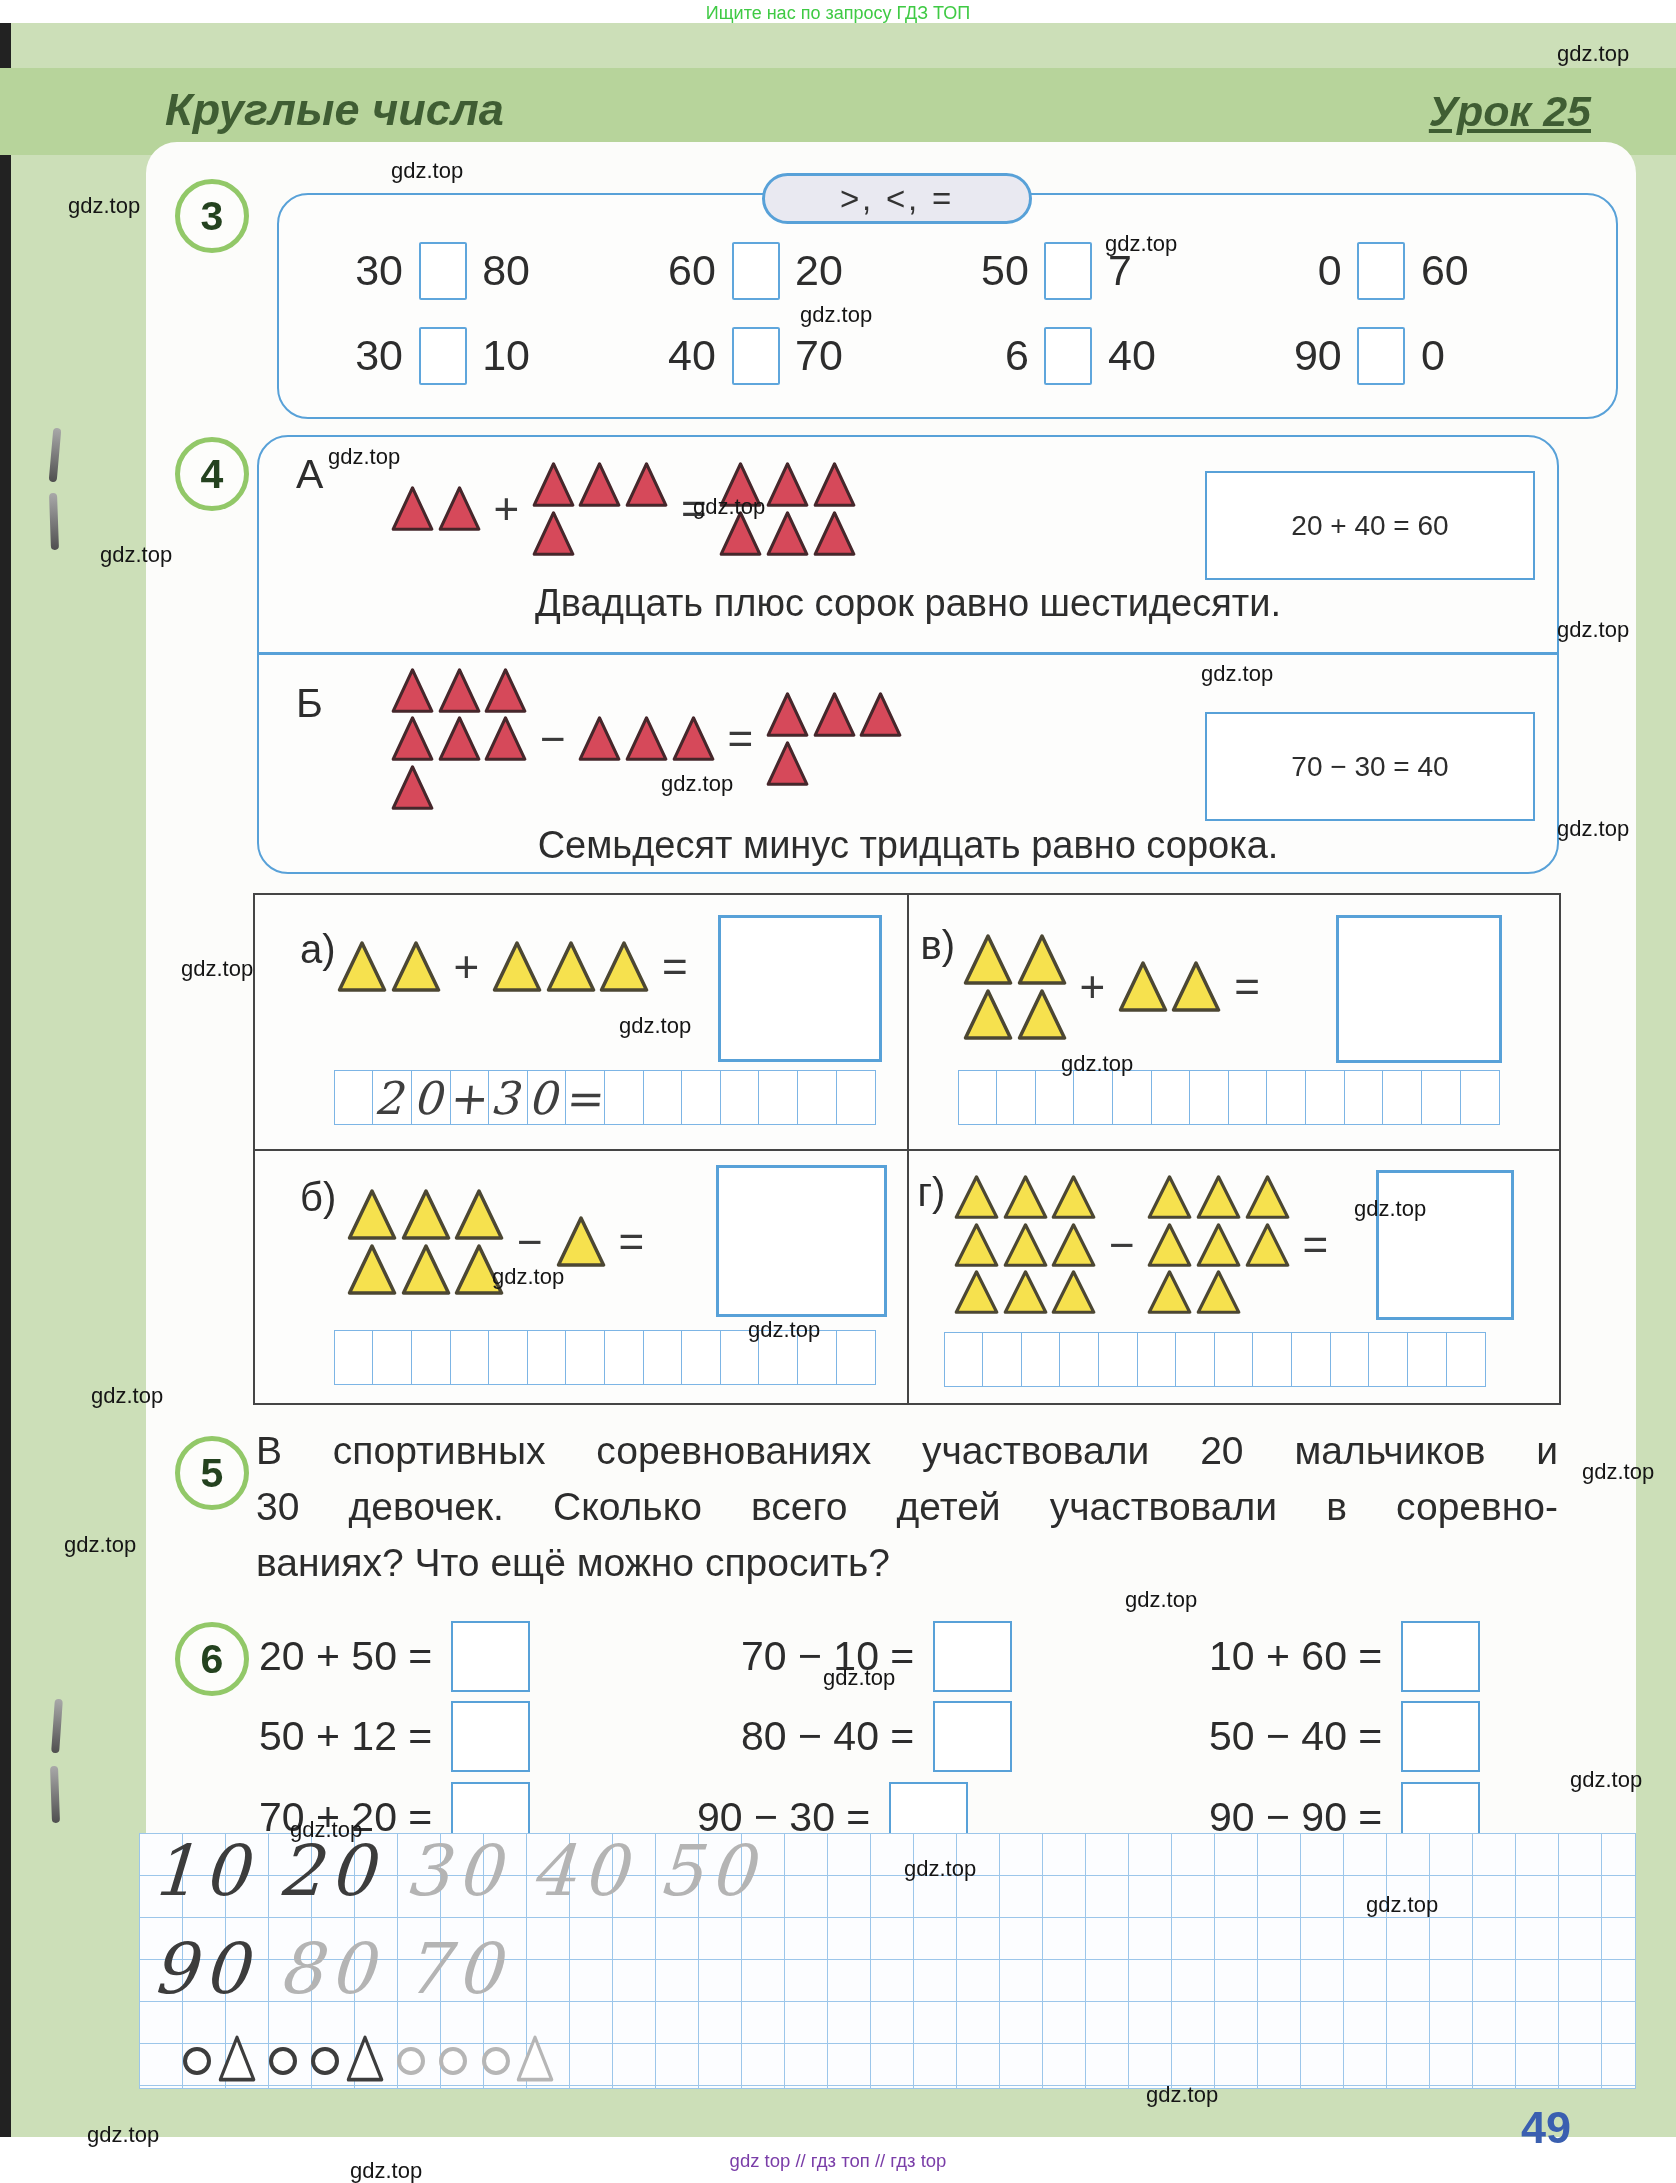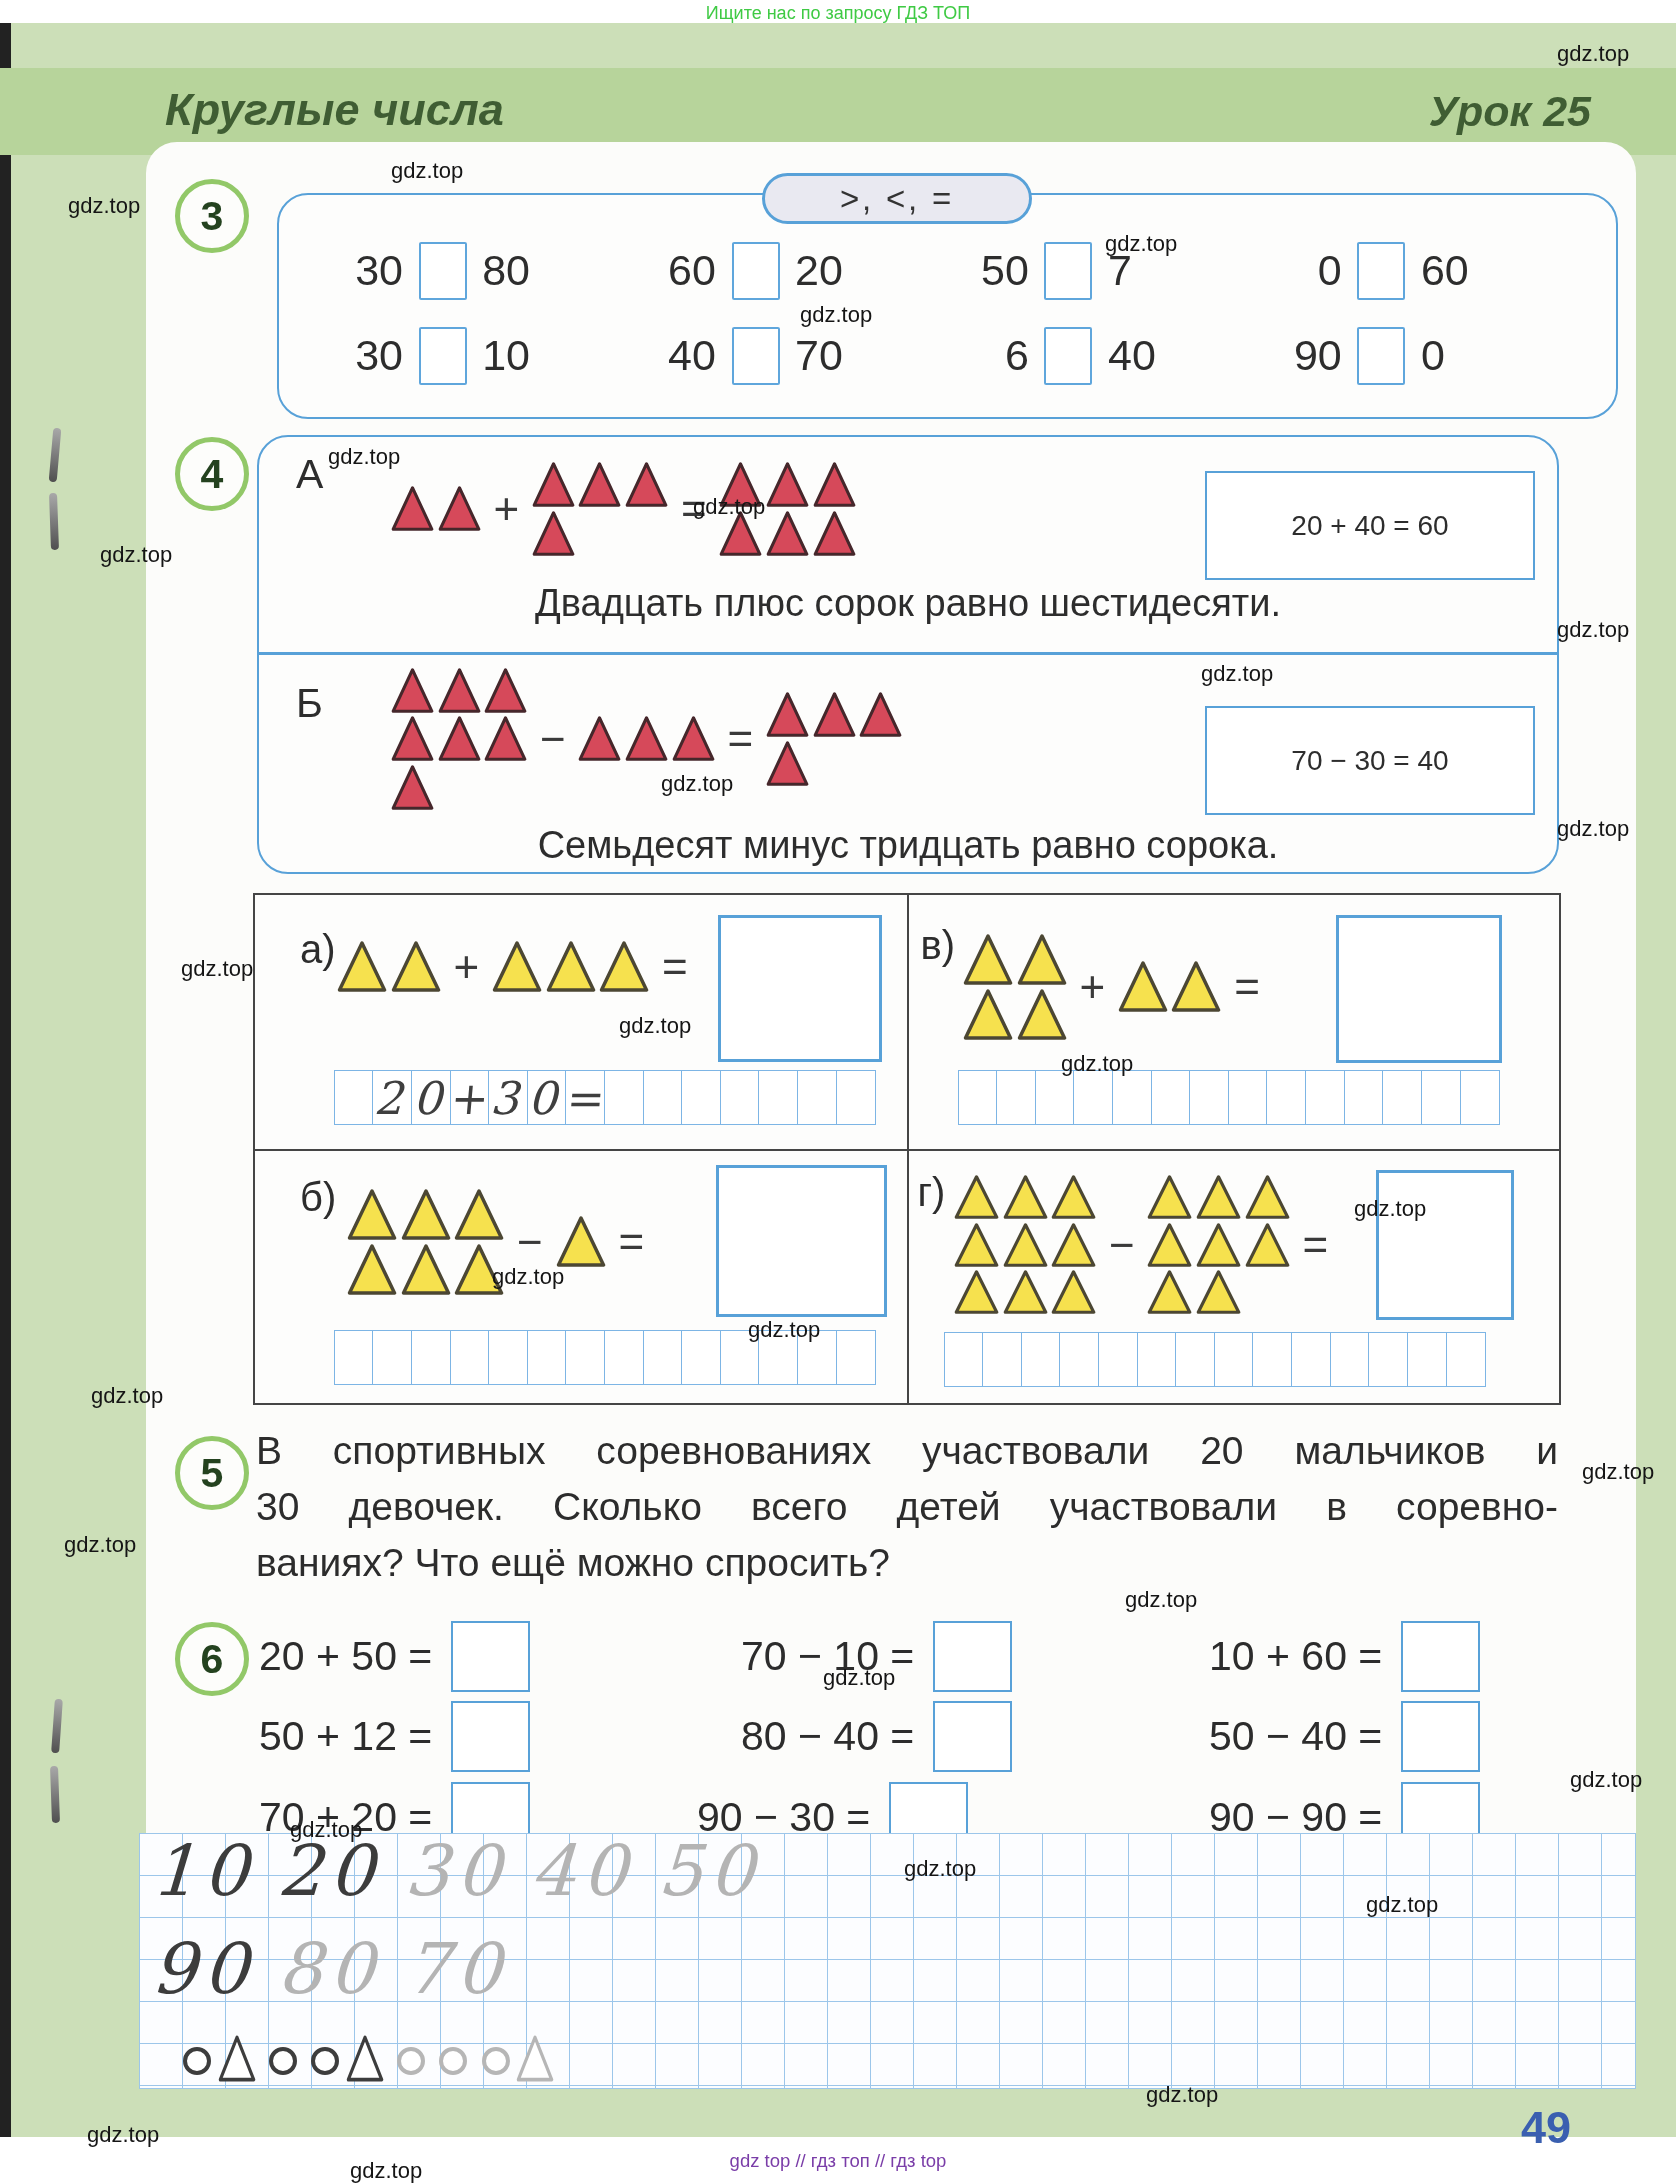--- a/index.html
+++ b/index.html
@@ -6,21 +6,21 @@
   #page{position:relative;width:1676px;height:2183px;background:#ffffff;
         font-family:"Liberation Sans",sans-serif;overflow:hidden;}
   .top-note{position:absolute;top:2.8px;left:0;width:100%;text-align:center;
             font-size:18px;color:#3fca44;}
   .scan{position:absolute;left:0;top:23px;width:1676px;height:2114px;background:#ccdfb8;}
   .spine{position:absolute;left:0;top:0;width:11.4px;height:100%;background:#222222;}
   .stripe{position:absolute;left:0;top:45px;width:100%;height:87px;background:#b7d49b;}
   .title{position:absolute;left:165px;top:15.6px;font-size:45px;font-weight:bold;
          font-style:italic;color:#3f5d33;}
   .lesson{position:absolute;right:85px;top:18.5px;font-size:43px;font-weight:bold;
-          font-style:italic;color:#3f5d33;}
+          font-style:italic;color:#3f5d33;text-decoration:underline;}
   .content{position:absolute;left:146px;top:142px;width:1490px;height:1935px;
            background:#fcfcfa;border-radius:31px 31px 64px 43px;}
   .circle-num{position:absolute;width:64px;height:64px;border:5px solid #92c868;
               border-radius:50%;background:#fdfdfb;display:flex;align-items:center;
               justify-content:center;font-size:41px;font-weight:bold;color:#24421f;z-index:4;}
   .box-blue{position:absolute;border:2.8px solid #58a1d8;border-radius:31px;background:#fdfdfc;}
   .pill{position:absolute;left:762px;top:173px;width:264px;height:45px;background:#e9e9f1;
         border:3.6px solid #58a1d8;border-radius:28.4px;display:flex;align-items:center;
         justify-content:center;font-size:33px;color:#333;letter-spacing:2.8px;z-index:5;}
   .cmp-rows{position:absolute;left:64px;top:33px;right:21.3px;}
@@ -275,21 +275,21 @@
                   <polygon points="50,4 95,96 5,96" fill="#d6495a" stroke="#46272b" stroke-width="7" stroke-linejoin="round"></polygon>
                 </svg></span>
             </div>
             <div class="tri-row">
               <span class="tri"><svg width="43" height="45" viewBox="0 0 100 100" preserveAspectRatio="none">
                   <polygon points="50,4 95,96 5,96" fill="#d6495a" stroke="#46272b" stroke-width="7" stroke-linejoin="round"></polygon>
                 </svg></span>
             </div>
           </div>
         </div>
-        <div class="eq-box" style="left: 946px; top: 51px; width: 326px; height: 105px;">70 − 30 = 40</div>
+        <div class="eq-box" style="left: 946px; top: 57px; width: 326px; height: 105px;">70 − 30 = 40</div>
         <div class="sentence" style="top: 169px;">Семьдесят минус тридцать равно сорока.</div>
       </div>
     </div>
 
   <div class="mid-grid" id="mid-grid">
     <div class="mid-vline"></div>
     <div class="mid-hline"></div>
   <div class="mid-cell" style="left: 2.1px; top: 2.1px;">
         <span class="cell-label" style="left: 43px; top: 30px;">а)</span>
         <div class="tri-flex" style="left: 80px; top: 44px;">

